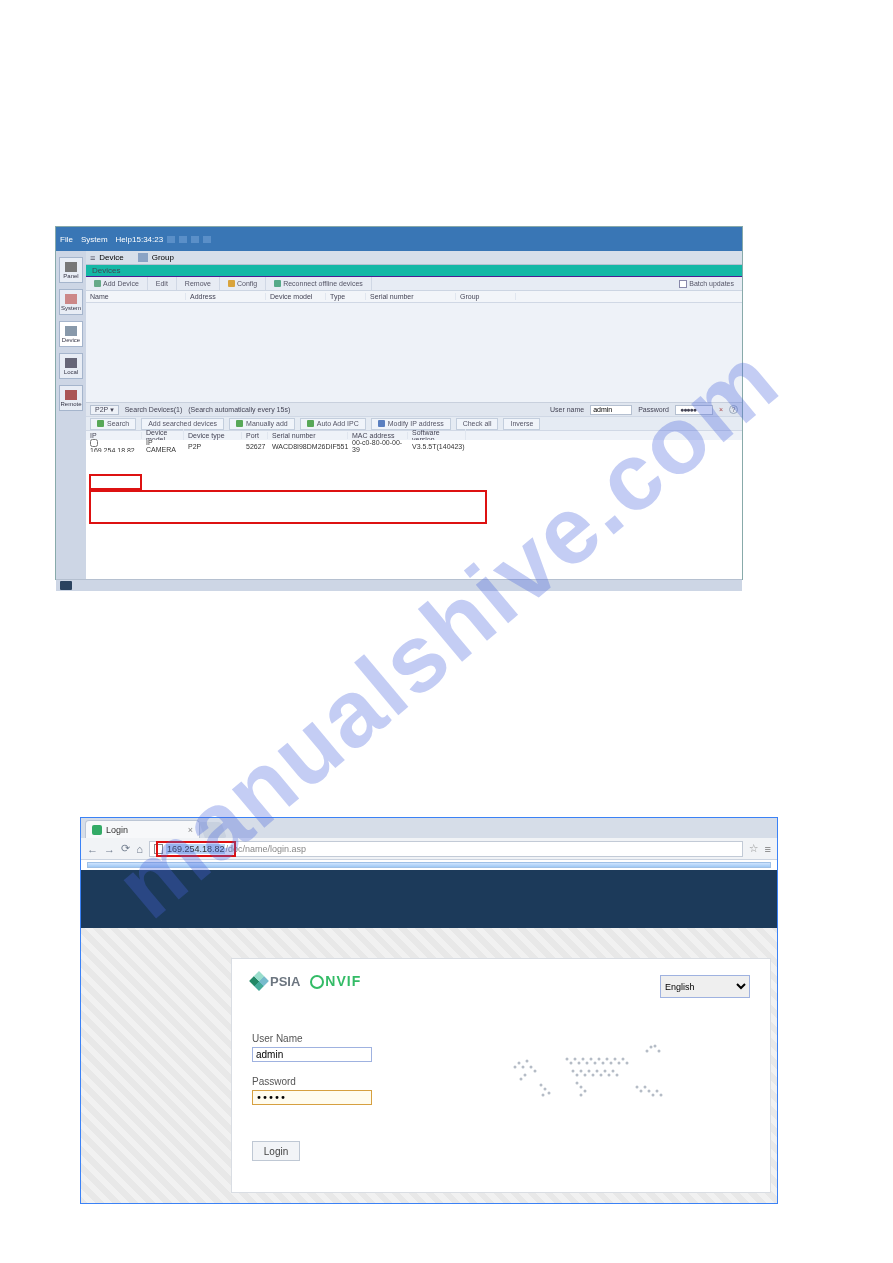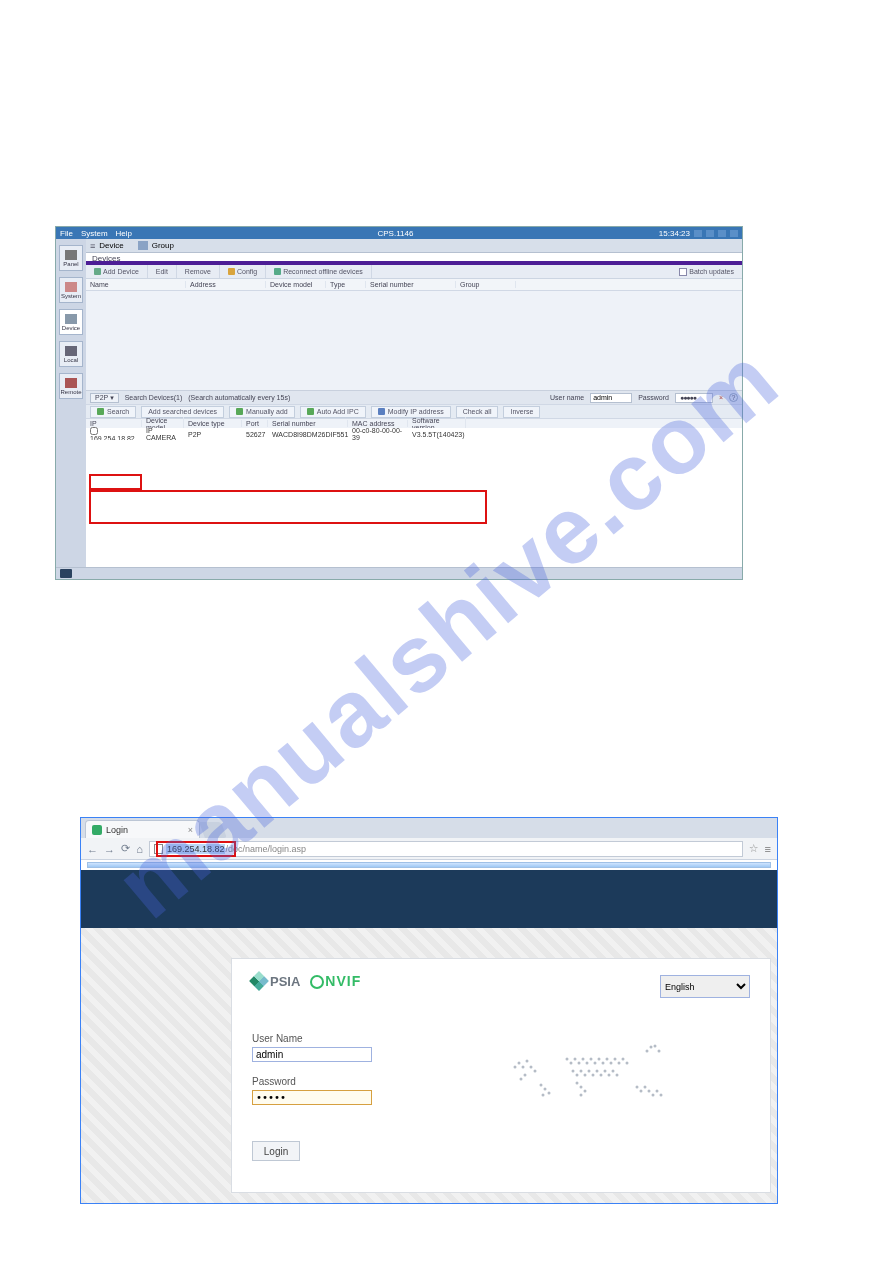--- a/index.html
+++ b/index.html
@@ -3,36 +3,36 @@
 <meta charset="utf-8">
 <style>
   * { box-sizing: border-box; margin: 0; padding: 0; }
   body { background: #fff; font-family: Arial, sans-serif; font-size: 9px; width: 893px; height: 1263px; position: relative; overflow: hidden; }
 
   
   .watermark { position: absolute; left: 50%; top: 50%; transform: translate(-50%, -50%) rotate(-40deg); font-size: 95px; font-weight: 600; color: rgba(70,100,220,0.32); letter-spacing: 2px; pointer-events: none; z-index: 9999; user-select: none; white-space: nowrap; }
 
   
   .cms { position: absolute; left: 55px; top: 226px; width: 688px; height: 354px; background: #cdd6e5; border: 1px solid #8aa; font-size: 8px; }
-  .cms-titlebar { height: 12px; background: #3976b5; color: #fff; display: flex; align-items: center; padding: 6px 4px; font-size: 8px; }
+  .cms-titlebar { height: 12px; background: #3976b5; color: #fff; display: flex; align-items: center; padding: 12px 4px; font-size: 8px; }
   .cms-titlebar .menu { display: flex; gap: 8px; }
   .cms-titlebar .center { flex: 1; text-align: center; }
   .cms-titlebar .right { display: flex; align-items: center; gap: 4px; }
   .cms-titlebar .win-btn { width: 8px; height: 7px; background: #5a8fc8; border: 0; }
 
   .cms-body { display: flex; height: calc(100% - 24px); }
   .cms-left { width: 30px; background: #cdd6e5; display: flex; flex-direction: column; align-items: center; padding-top: 6px; gap: 6px; }
   .cms-left .nav { width: 24px; height: 26px; background: #e8edf5; border: 1px solid #a5b5cc; display: flex; flex-direction: column; align-items: center; justify-content: center; font-size: 6px; color: #334; padding: 1px; text-align: center; }
   .cms-left .nav.active { background: #fff; }
   .cms-left .nav .ic { width: 12px; height: 10px; background: #777; margin-bottom: 1px; }
 
   .cms-main { flex: 1; display: flex; flex-direction: column; background: #e7ecf4; }
   .cms-tabs { height: 14px; background: #d7dfea; display: flex; align-items: center; gap: 4px; padding-left: 4px; border-bottom: 1px solid #b5c0d0; }
   .cms-tabs .tabicon { width: 10px; height: 9px; background: #8aa3c5; }
-  .cms-sub { height: 12px; background: #ffffff; color: #445; padding: 1px 6px; border-bottom: 4px solid #4c1d95; }
+  .cms-sub { height: 12px; background: #14b8a6; color: #445; padding: 1px 6px; border-bottom: 1px solid #4c1d95; }
   .cms-toolbar { height: 14px; background: #e7ecf4; display: flex; align-items: center; border-bottom: 1px solid #ccd5e2; font-size: 7px; color: #556; }
   .cms-toolbar .tb { padding: 0 8px; border-right: 1px solid #d0d8e5; height: 100%; display: flex; align-items: center; gap: 2px; }
   .cms-toolbar .tbi { width: 7px; height: 7px; background: #6a8; border-radius: 1px; }
   .cms-toolbar .spacer { flex: 1; }
   .cms-toolbar .chk { width: 8px; height: 8px; border: 1px solid #88a; background:#fff; }
 
   .cms-cols { height: 12px; background: #f2f5f9; display: flex; align-items: center; border-bottom: 1px solid #d0d8e5; font-size: 7px; color: #445; }
   .cms-cols .c { padding: 0 4px; border-right: 1px solid #e0e6ef; }
   .c-name{width:100px;} .c-addr{width:80px;} .c-model{width:60px;} .c-type{width:40px;} .c-serial{width:90px;} .c-group{width:60px;}
 
@@ -99,21 +99,20 @@
 
 <div class="watermark">manualshive.com</div>
 
 <div class="cms">
   <div class="cms-titlebar">
     <div class="menu">
       <span>File</span>
       <span>System</span>
       <span>Help</span>
     </div>
-    <div class="center">CPS.1146</div>
     <div class="right">
       <span>15:34:23</span>
       <button class="win-btn"></button>
       <button class="win-btn"></button>
       <button class="win-btn"></button>
       <button class="win-btn"></button>
     </div>
   </div>
 
   <div class="cms-body">

